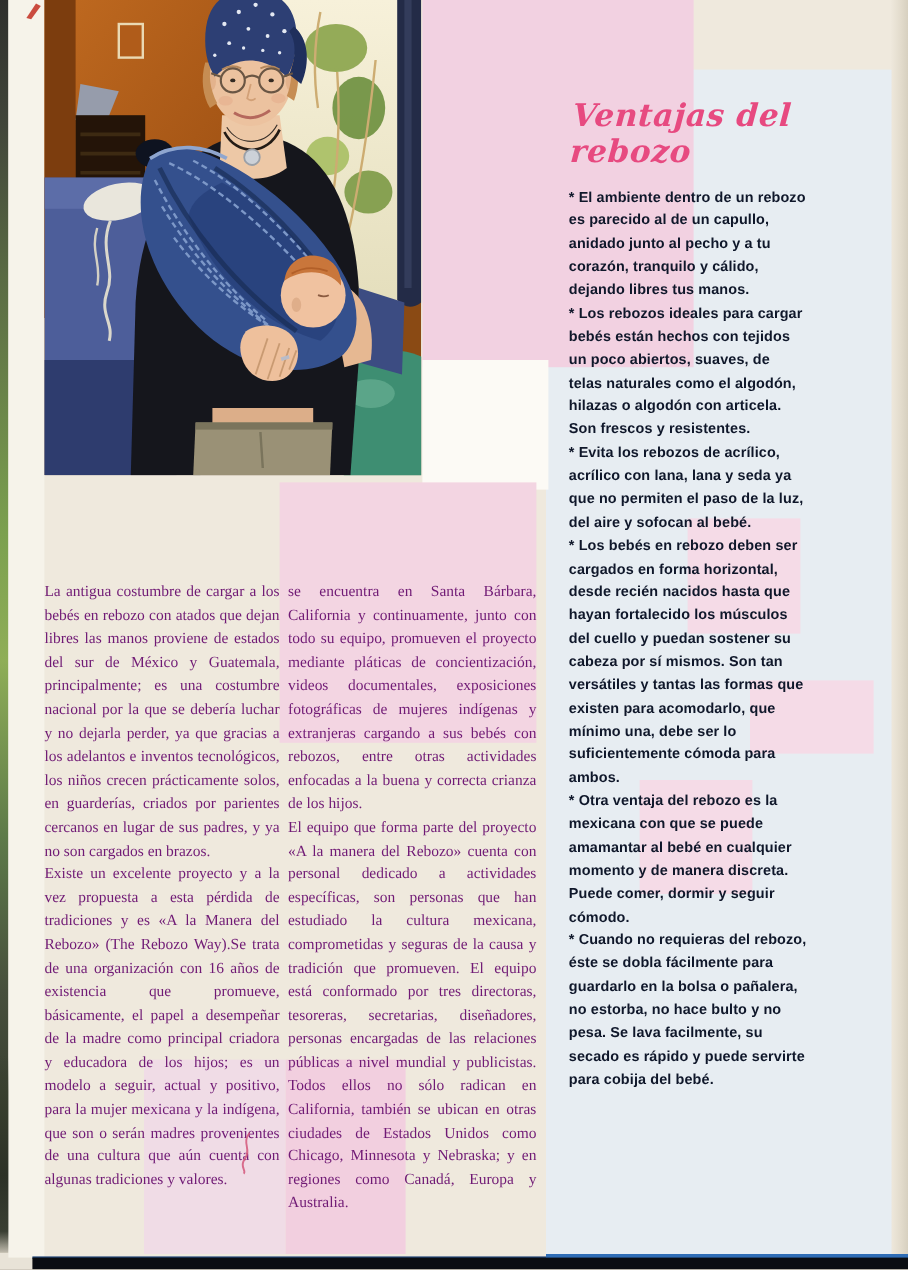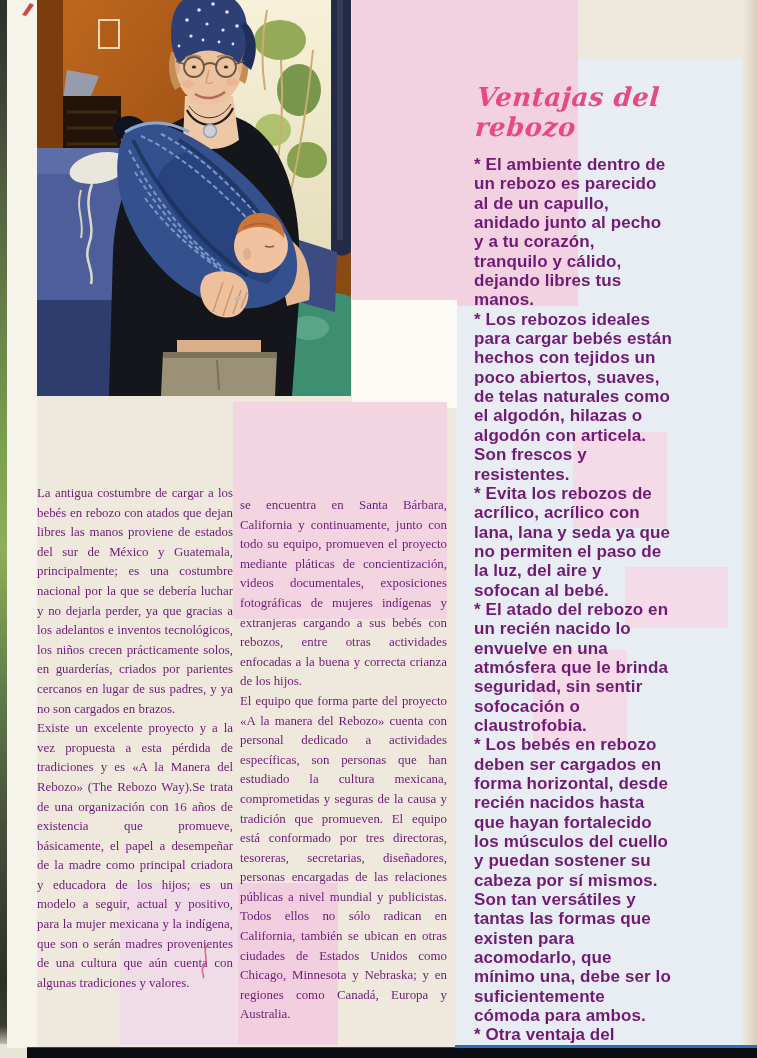--- a/index.html
+++ b/index.html
@@ -24,27 +24,27 @@
   .pink-c{left:625px;top:567px;width:103px;height:61px;background:#f5dbe7;}
   .pink-d{left:533px;top:650px;width:94px;height:95px;background:#f5dbe7;}
   .pink-f1{left:120px;top:883px;width:118px;height:162px;background:#f0dce6;}
   .pink-f2{left:238px;top:883px;width:100px;height:162px;background:#f2cfdf;}
   
   .photo{left:37px;top:0;width:314px;height:396px;display:block;}
   
   .col{color:#701a75;font-size:12.9px;line-height:19.6px;text-align:justify;}
   .col p{margin:0;}
   .col1{left:37px;top:484px;width:196px;height:530px;}
-  .col2{left:240px;top:496px;width:207px;height:530px;}
+  .col2{left:240px;top:484px;width:207px;height:530px;}
   
   .sidebar{left:474px;top:82px;width:198px;}
   .sidebar h2{margin:0 0 13px 0;font-family:"DejaVu Serif",serif;font-style:italic;font-weight:bold;
      font-size:26px;letter-spacing:.5px;color:#e74a80;transform:skewX(-4deg);transform-origin:left bottom;}
-  .sidebar p{margin:0;color:#701a75;font-family:"Liberation Sans",sans-serif;
-     font-size:17px;line-height:19.35px;font-weight:600;letter-spacing:.1px;}
+  .sidebar p{margin:0;color:#0f172a;font-family:"Liberation Sans",sans-serif;
+     font-size:12px;line-height:19.35px;font-weight:600;letter-spacing:.1px;}
   
   .bar-black{left:27px;top:1048px;width:730px;height:10px;background:#0a0d12;}
   .bar-blue{left:455px;top:1045px;width:302px;height:4px;background:#2f6db6;}
   .bar-blue-dim{left:27px;top:1047px;width:428px;height:2px;background:#23487a;}
   svg{display:block;}
 </style>
 </head>
 <body>
 
 <div class="page">
@@ -201,21 +201,20 @@
   <div class="abs col col2">
     <p>se encuentra en Santa Bárbara, California y continuamente, junto con todo su equipo, promueven el proyecto mediante pláticas de concientización, videos documentales, exposiciones fotográficas de mujeres indígenas y extranjeras cargando a sus bebés con rebozos, entre otras actividades enfocadas a la buena y correcta crianza de los hijos.</p>
     <p>El equipo que forma parte del proyecto «A la manera del Rebozo» cuenta con personal dedicado a actividades específicas, son personas que han estudiado la cultura mexicana, comprometidas y seguras de la causa y tradición que promueven. El equipo está conformado por tres directoras, tesoreras, secretarias, diseñadores, personas encargadas de las relaciones públicas a nivel mundial y publicistas. Todos ellos no sólo radican en California, también se ubican en otras ciudades de Estados Unidos como Chicago, Minnesota y Nebraska; y en regiones como Canadá, Europa y Australia.</p>
   </div>
 
   <div class="abs sidebar">
     <h2>Ventajas del rebozo</h2>
     <p>* El ambiente dentro de un rebozo es parecido al de un capullo, anidado junto al pecho y a tu corazón, tranquilo y cálido, dejando libres tus manos.</p>
     <p>* Los rebozos ideales para cargar bebés están hechos con tejidos un poco abiertos, suaves, de telas naturales como el algodón, hilazas o algodón con articela. Son frescos y resistentes.</p>
     <p>* Evita los rebozos de acrílico, acrílico con lana, lana y seda ya que no permiten el paso de la luz, del aire y sofocan al bebé.</p>
-    <p>* El atado del rebozo en un recién nacido lo envuelve en una atmósfera que le brinda seguridad, sin sentir sofocación o claustrofobia.</p>
     <p>* Los bebés en rebozo deben ser cargados en forma horizontal, desde recién nacidos hasta que hayan fortalecido los músculos del cuello y puedan sostener su cabeza por sí mismos. Son tan versátiles y tantas las formas que existen para acomodarlo, que mínimo una, debe ser lo suficientemente cómoda para ambos.</p>
     <p>* Otra ventaja del rebozo es la mexicana con que se puede amamantar al bebé en cualquier momento y de manera discreta. Puede comer, dormir y seguir cómodo.</p>
     <p>* Cuando no requieras del rebozo, éste se dobla fácilmente para guardarlo en la bolsa o pañalera, no estorba, no hace bulto y no pesa. Se lava facilmente, su secado es rápido y puede servirte para cobija del bebé.</p>
   </div>
 
   <svg class="abs" style="left:197px;top:942px;" width="18" height="38" viewBox="0 0 18 38">
     <path d="M11,2 C4,10 13,16 7,24 C2,30 9,34 6,36" stroke="#d4577a" stroke-width="1.6" fill="none" opacity="0.85"></path>
   </svg>
 
   <div class="abs bar-blue-dim"></div>

